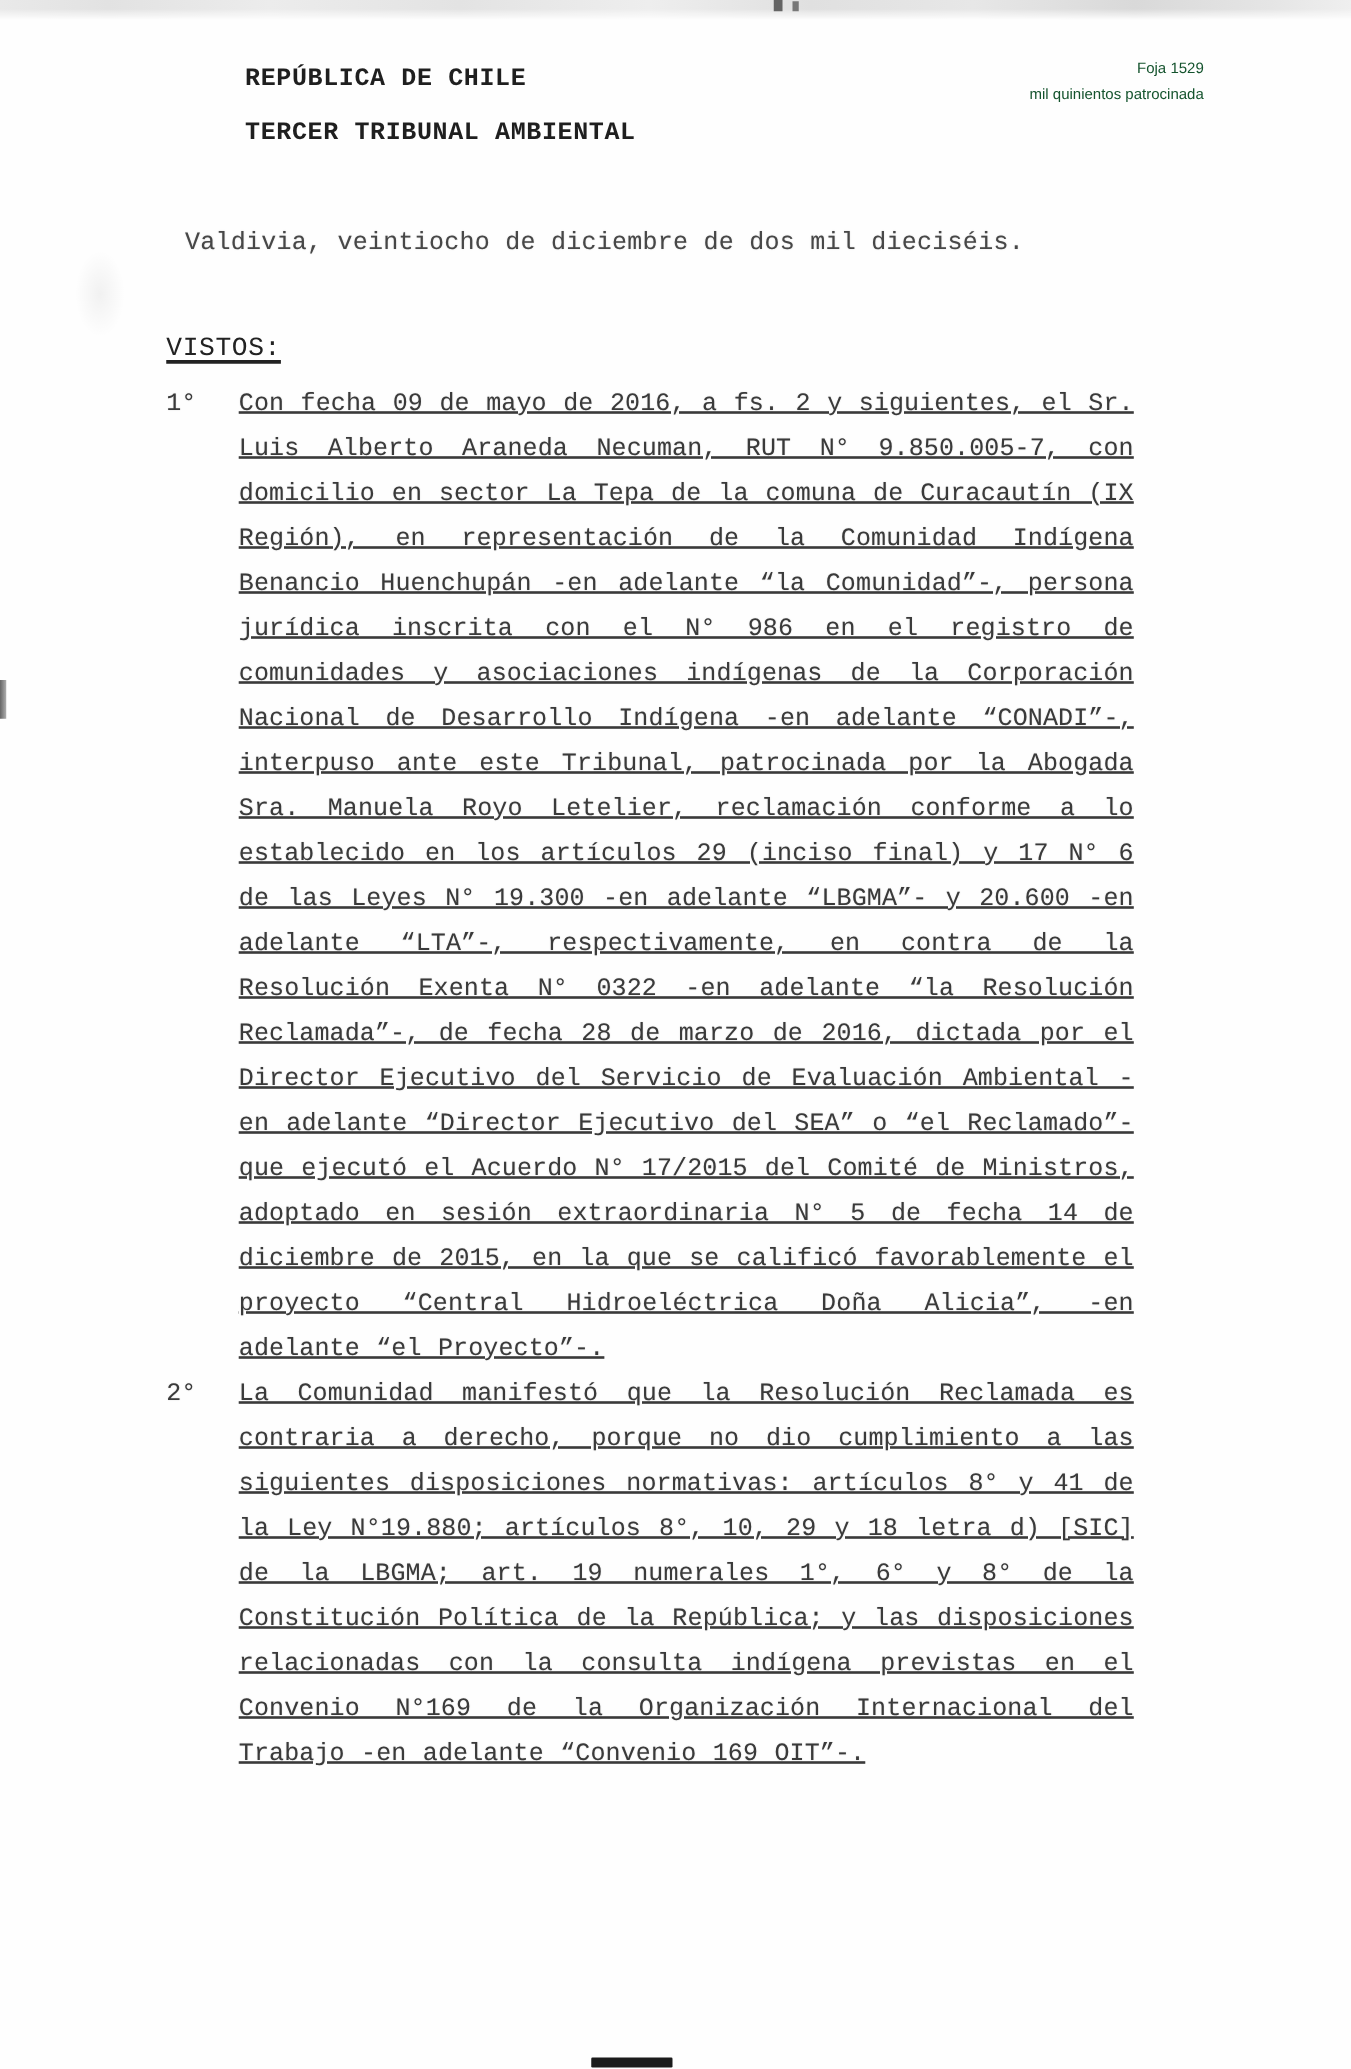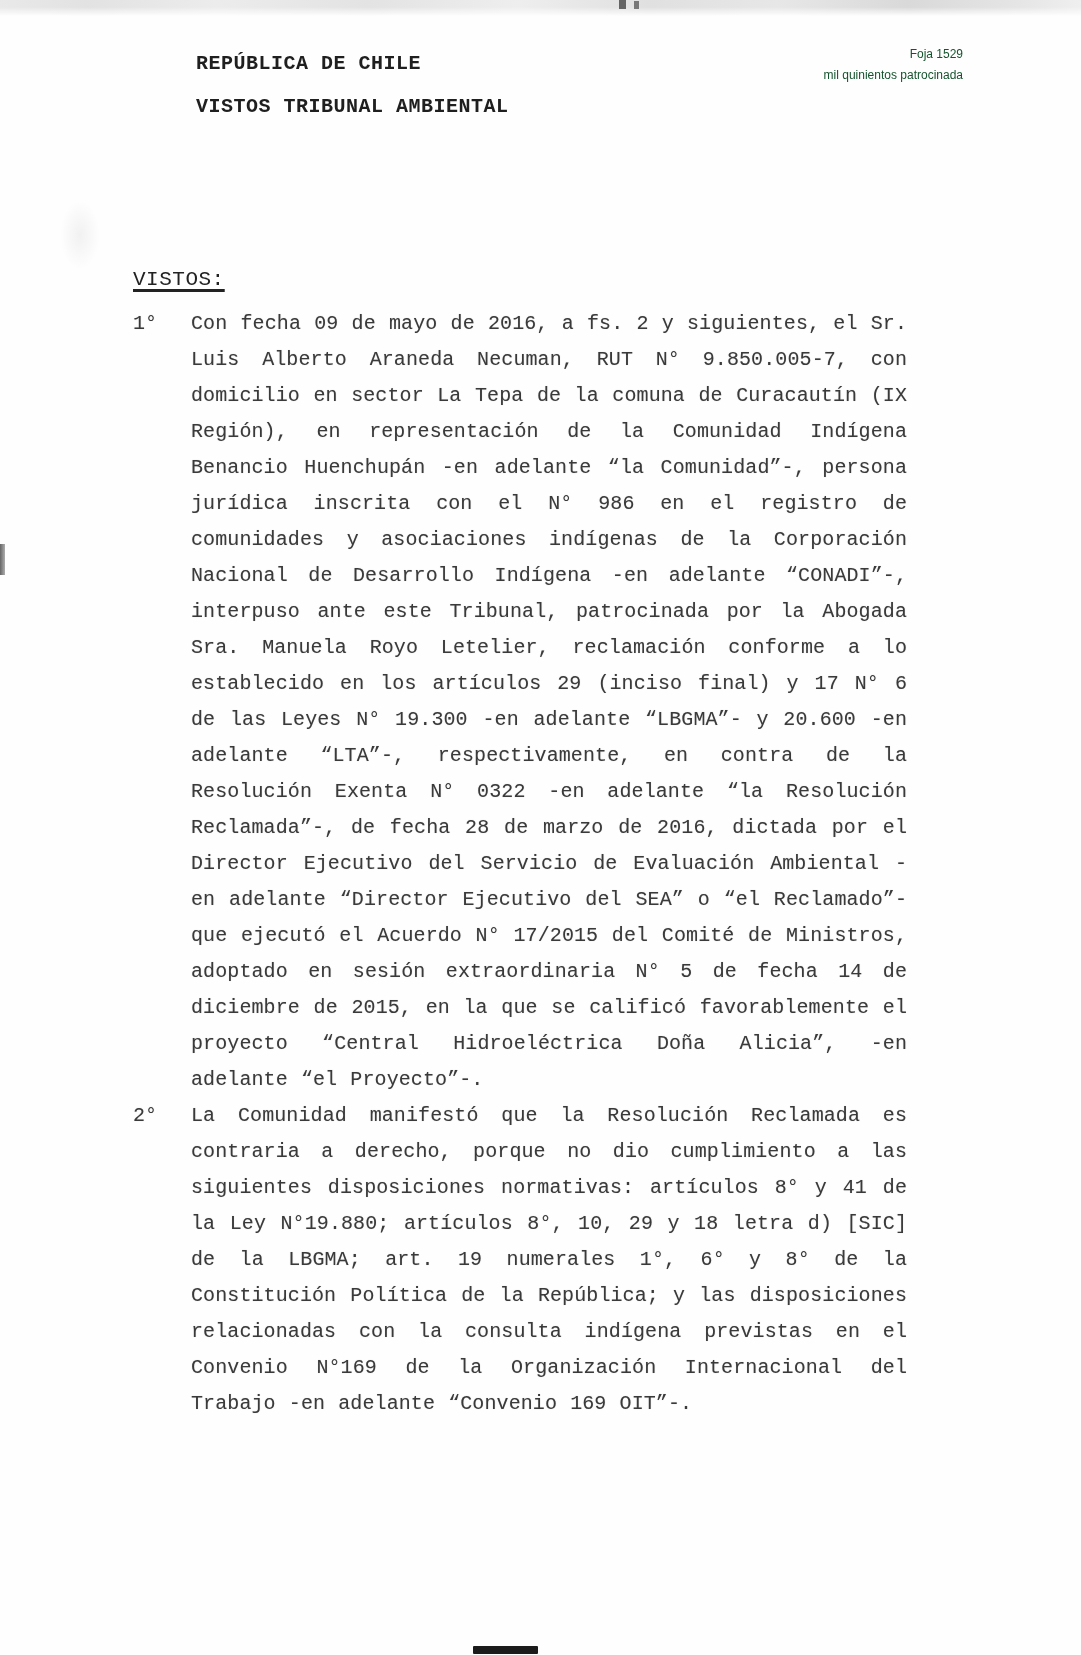--- a/index.html
+++ b/index.html
@@ -131,20 +131,21 @@
   }
   .para-text {
     flex: 1 1 auto;
     font-size: 20px;
     line-height: 36px;
     text-align: justify;
     color: #3a3a3a;
     text-shadow: 0 0 1px rgba(70,70,70,0.3);
     letter-spacing: 0.1px;
     word-spacing: 1px;
+    text-decoration: underline;
   }
 </style>
 </head>
 <body>
 
 <div class="page">
 
   <div class="scan-band-top"></div>
   <div class="scan-speck-a"></div>
   <div class="scan-speck-b"></div>
@@ -152,23 +153,24 @@
   <div class="scan-mark-left"></div>
   <div class="scan-mark-bottom"></div>
 
   <div class="foja-stamp">
     <div>Foja 1529</div>
     <div>mil quinientos patrocinada</div>
   </div>
 
   <div class="letterhead">
     <div class="lh-line">REPÚBLICA DE CHILE</div>
-    <div class="lh-line">VISTOS TRIBUNAL AMBIENTAL</div>
+    <div class="lh-line">TERCER TRIBUNAL AMBIENTAL</div>
   </div>
 
+  <div class="dateline">Valdivia, veintiocho de diciembre de dos mil dieciséis.</div>
 
   <div class="section-title">VISTOS:</div>
 
   <div class="body-block">
     <div class="para">
       <div class="para-num">1°</div>
       <div class="para-text">Con fecha 09 de mayo de 2016, a fs. 2 y siguientes, el Sr. Luis Alberto Araneda Necuman, RUT N° 9.850.005-7, con domicilio en sector La Tepa de la comuna de Curacautín (IX Región), en representación de la Comunidad Indígena Benancio Huenchupán -en adelante “la Comunidad”-, persona jurídica inscrita con el N° 986 en el registro de comunidades y asociaciones indígenas de la Corporación Nacional de Desarrollo Indígena -en adelante “CONADI”-, interpuso ante este Tribunal, patrocinada por la Abogada Sra. Manuela Royo Letelier, reclamación conforme a lo establecido en los artículos 29 (inciso final) y 17 N° 6 de las Leyes N° 19.300 -en adelante “LBGMA”- y 20.600 -en adelante “LTA”-, respectivamente, en contra de la Resolución Exenta N° 0322 -en adelante “la Resolución Reclamada”-, de fecha 28 de marzo de 2016, dictada por el Director Ejecutivo del Servicio de Evaluación Ambiental - en adelante “Director Ejecutivo del SEA” o “el Reclamado”- que ejecutó el Acuerdo N° 17/2015 del Comité de Ministros, adoptado en sesión extraordinaria N° 5 de fecha 14 de diciembre de 2015, en la que se calificó favorablemente el proyecto “Central Hidroeléctrica Doña Alicia”, -en adelante “el Proyecto”-.</div>
     </div>
     <div class="para">
       <div class="para-num">2°</div>

